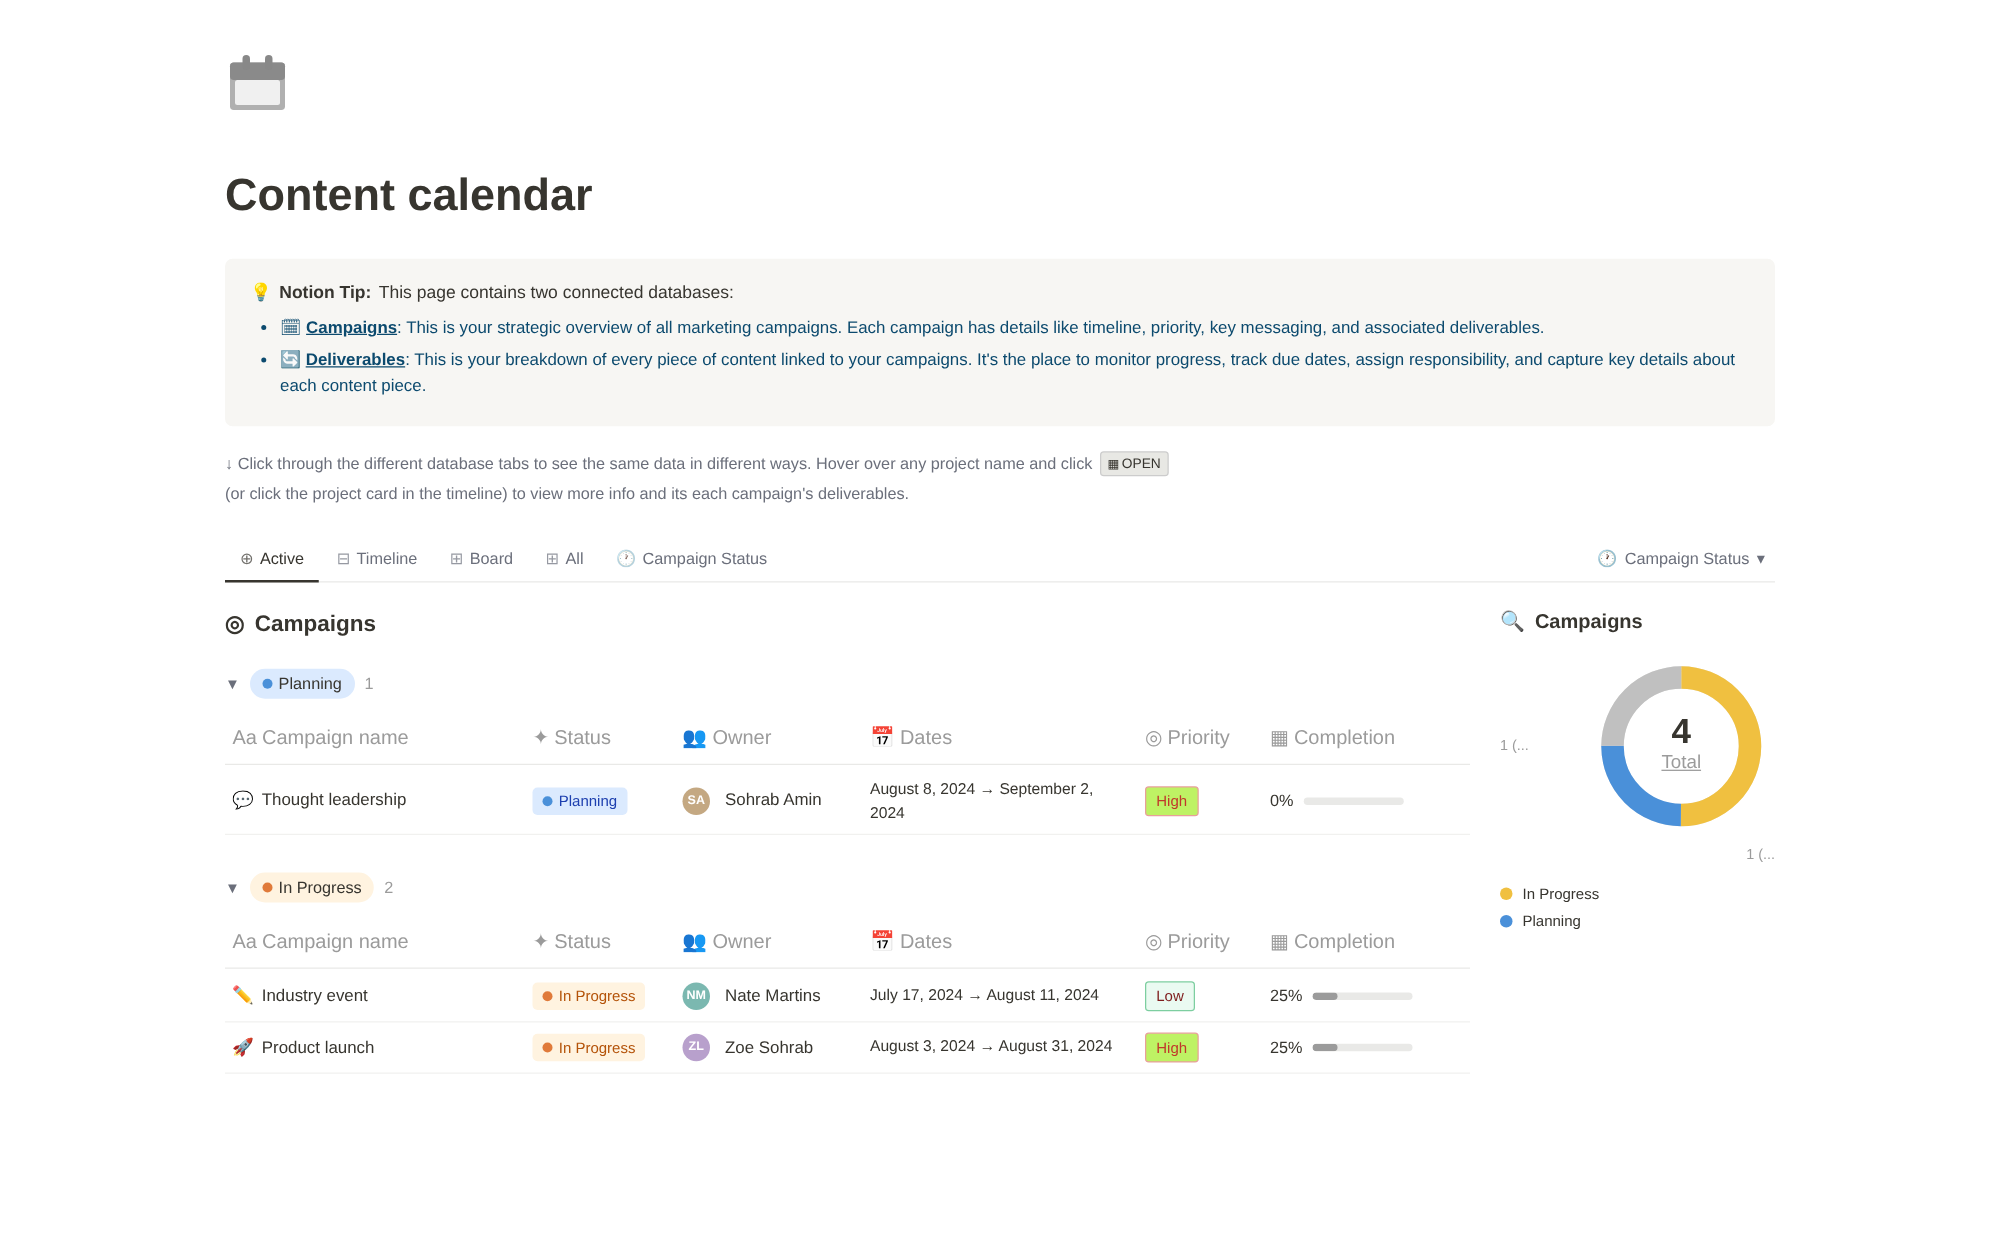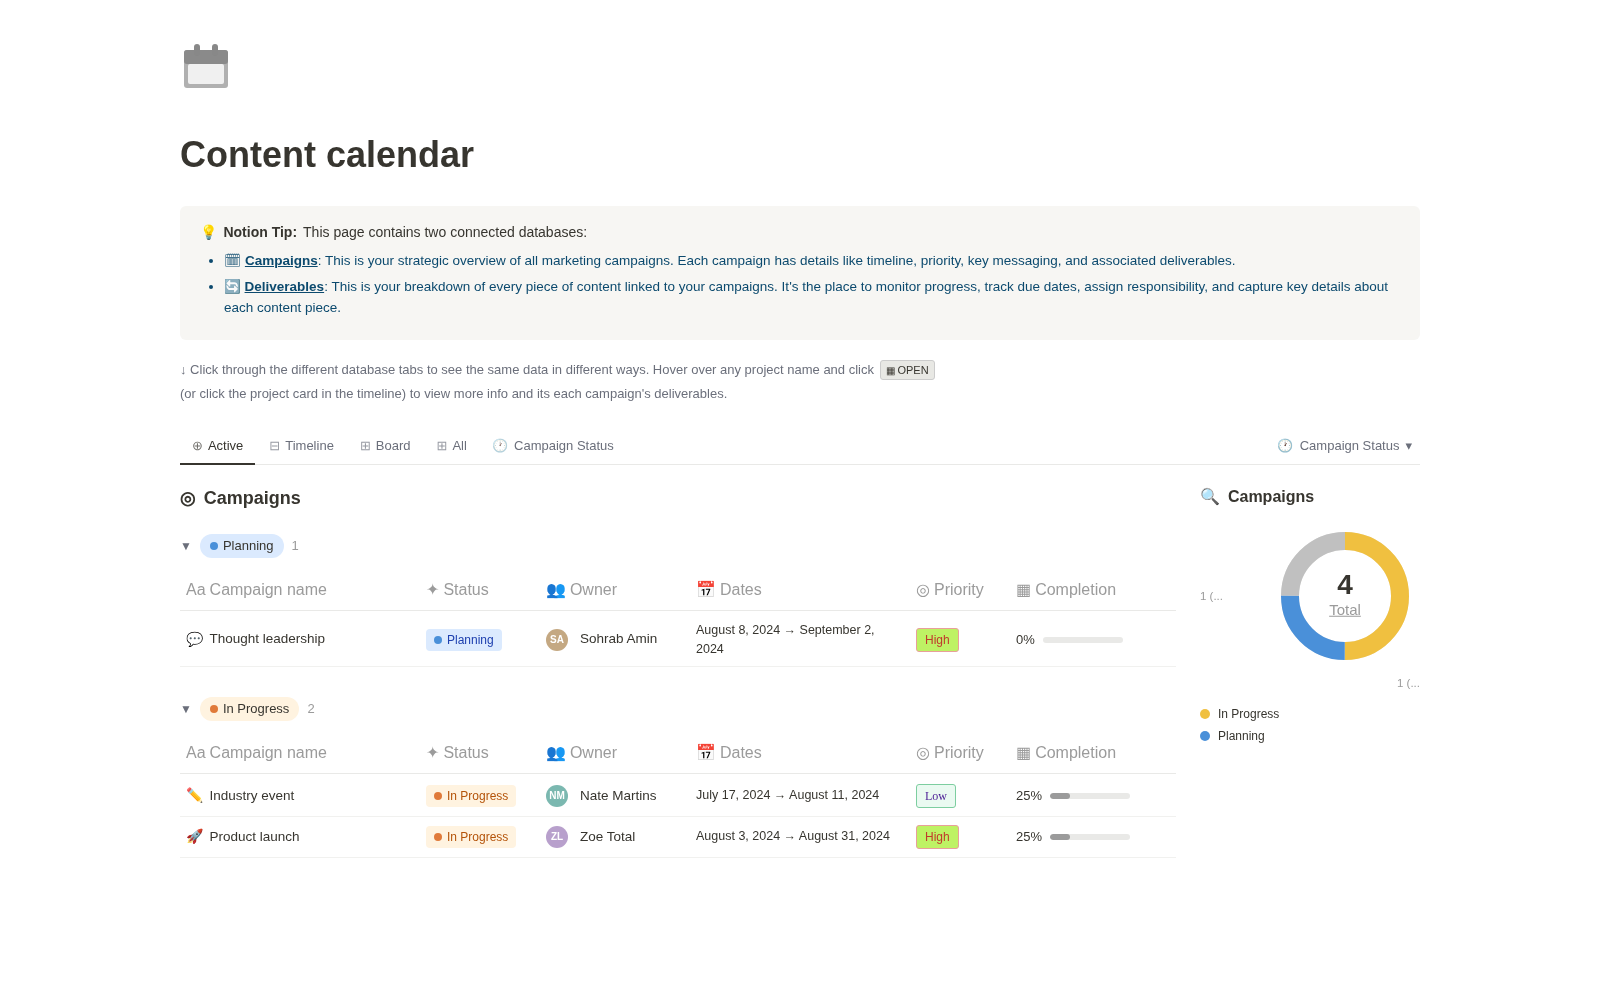--- a/index.html
+++ b/index.html
@@ -243,24 +243,23 @@
       font-size: 12px;
       font-weight: 500;
       border: 1px solid;
     }
     .priority-high {
       color: #c0392b;
       border-color: #e8a09a;
       background: #bef264;
     }
     .priority-low {
-      color: #4c1d95;
+      color: #7f1d1d;
       border-color: #7dcea0;
       background: #eafaf1;
-      font-family: Liberation Serif, serif;
     }
 
     .completion-cell {
       display: flex;
       align-items: center;
       gap: 8px;
       font-size: 13px;
     }
     .completion-bar-bg {
       width: 80px;
@@ -588,21 +587,21 @@
             <span>Product launch</span>
           </div>
           <div class="td">
             <span class="status-pill pill-inprogress">
               <span class="status-dot dot-orange"></span>
               <span>In Progress</span>
             </span>
           </div>
           <div class="td owner-cell">
             <div class="avatar-circle avatar-zoe">ZL</div>
-            <span>Zoe Total</span>
+            <span>Zoe Sohrab</span>
           </div>
           <div class="td dates-cell">
             <span>August 3, 2024 → August 31, 2024</span>
           </div>
           <div class="td">
             <span class="priority-badge priority-high">High</span>
           </div>
           <div class="td completion-cell">
             <span>25%</span>
             <div class="completion-bar-bg">

